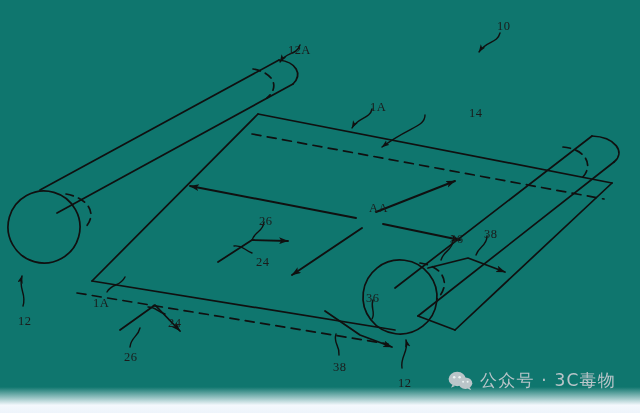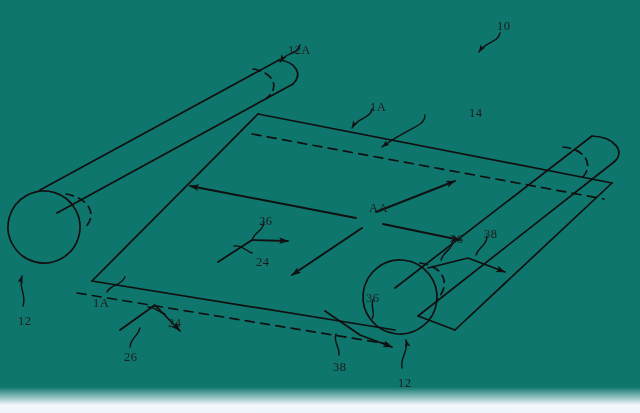--- a/index.html
+++ b/index.html
@@ -221,14 +221,27 @@
   <div class="lbl" style="left:450px; top:233px;">36</div>
   <div class="lbl" style="left:484px; top:228px;">38</div>
   <div class="lbl" style="left:93px;  top:297px;">1A</div>
   <div class="lbl" style="left:18px;  top:315px;">12</div>
   <div class="lbl" style="left:168px; top:317px;">24</div>
   <div class="lbl" style="left:124px; top:351px;">26</div>
   <div class="lbl" style="left:366px; top:292px;">36</div>
   <div class="lbl" style="left:333px; top:361px;">38</div>
   <div class="lbl" style="left:398px; top:377px;">12</div>
 
+  <div class="wm">
+    <svg width="25" height="20" viewBox="0 0 25 20">
+      <ellipse cx="9.2" cy="8" rx="8.6" ry="7.2" fill="#c9ccd1"></ellipse>
+      <path d="M4.6,13.4 L3.1,16.8 L7.0,14.9 Z" fill="#c9ccd1"></path>
+      <circle cx="6.2" cy="6.3" r="1.25" fill="#ffffff"></circle>
+      <circle cx="11.6" cy="6.3" r="1.25" fill="#ffffff"></circle>
+      <ellipse cx="17.4" cy="12.2" rx="6.9" ry="5.8" fill="#c9ccd1"></ellipse>
+      <path d="M21.6,16.3 L23.2,19.2 L19.6,17.6 Z" fill="#c9ccd1"></path>
+      <circle cx="15.1" cy="10.8" r="1.0" fill="#ffffff"></circle>
+      <circle cx="19.6" cy="10.8" r="1.0" fill="#ffffff"></circle>
+    </svg>
+    <span class="wm-text">公众号 · 3C毒物</span>
+  </div>
 
 </div>
 
 </body></html>

